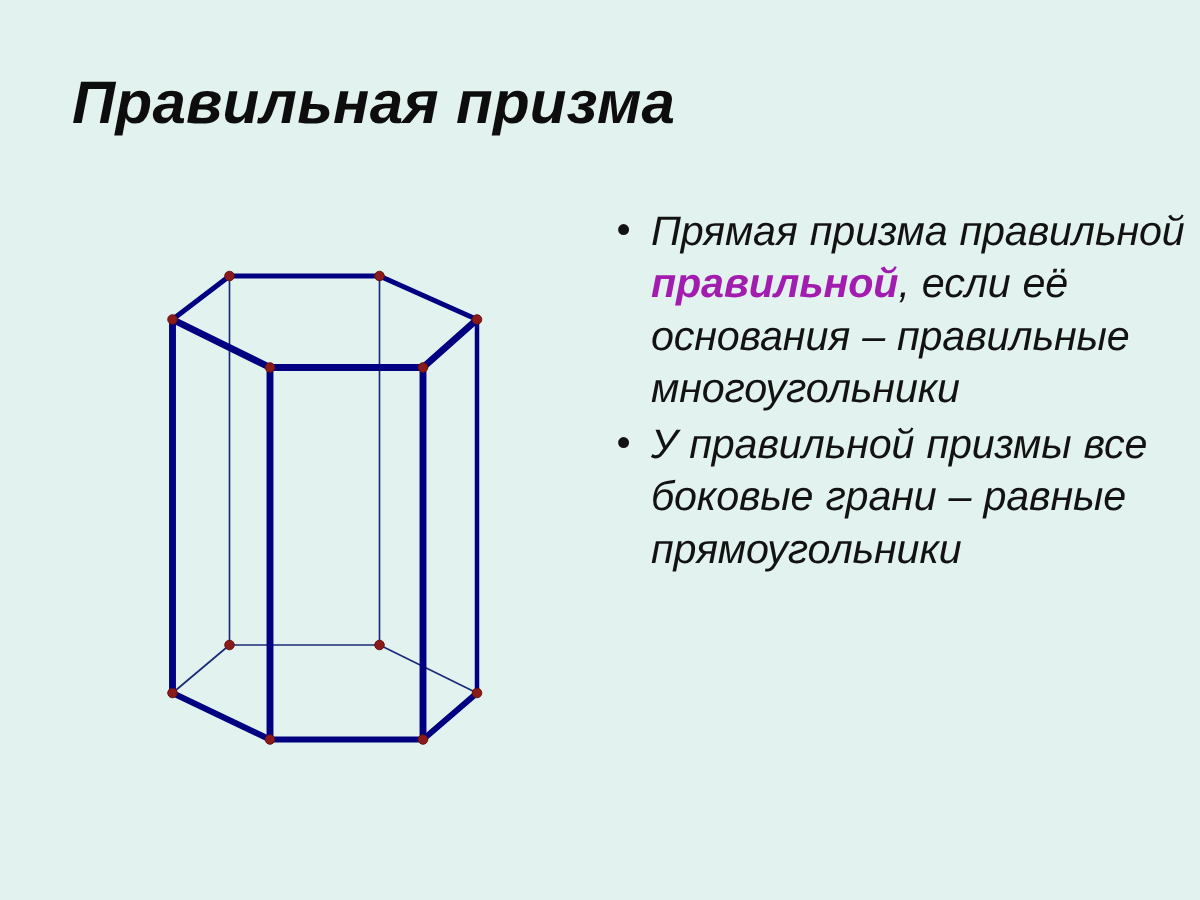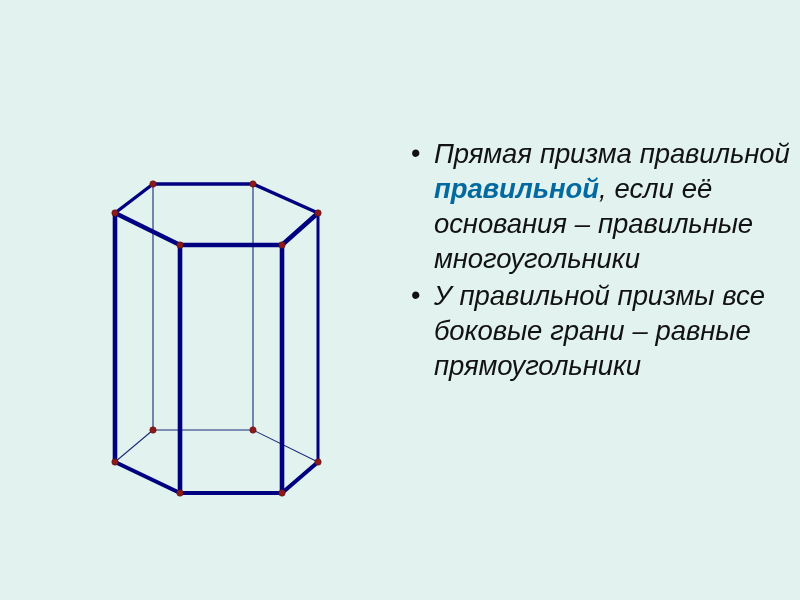--- a/index.html
+++ b/index.html
@@ -71,30 +71,31 @@
     flex: 1 1 auto;
     font-family: "Liberation Sans", sans-serif;
     font-size: 27.5px;
     font-style: italic;
     line-height: 35px;
     color: #121212;
     letter-spacing: -0.1px;
     word-spacing: 0.5px;
   }
   .hl {
-    color: #0369a1;
+    color: #a21caf;
     font-weight: bold;
     font-style: italic;
   }
 </style>
 </head>
 <body>
 
 <div id="slide">
 
+  <div id="slide-title">Правильная призма</div>
 
   <div id="figure">
     <svg width="320" height="400" viewBox="0 0 320 400">
 
       <g fill="none" stroke="#1a2a78" stroke-width="1.1">
         <line x1="93" y1="44" x2="93" y2="290"></line>
         <line x1="193" y1="44" x2="193" y2="290"></line>
         <line x1="55" y1="322" x2="93" y2="290"></line>
         <line x1="93" y1="290" x2="193" y2="290"></line>
         <line x1="193" y1="290" x2="258" y2="322"></line>

